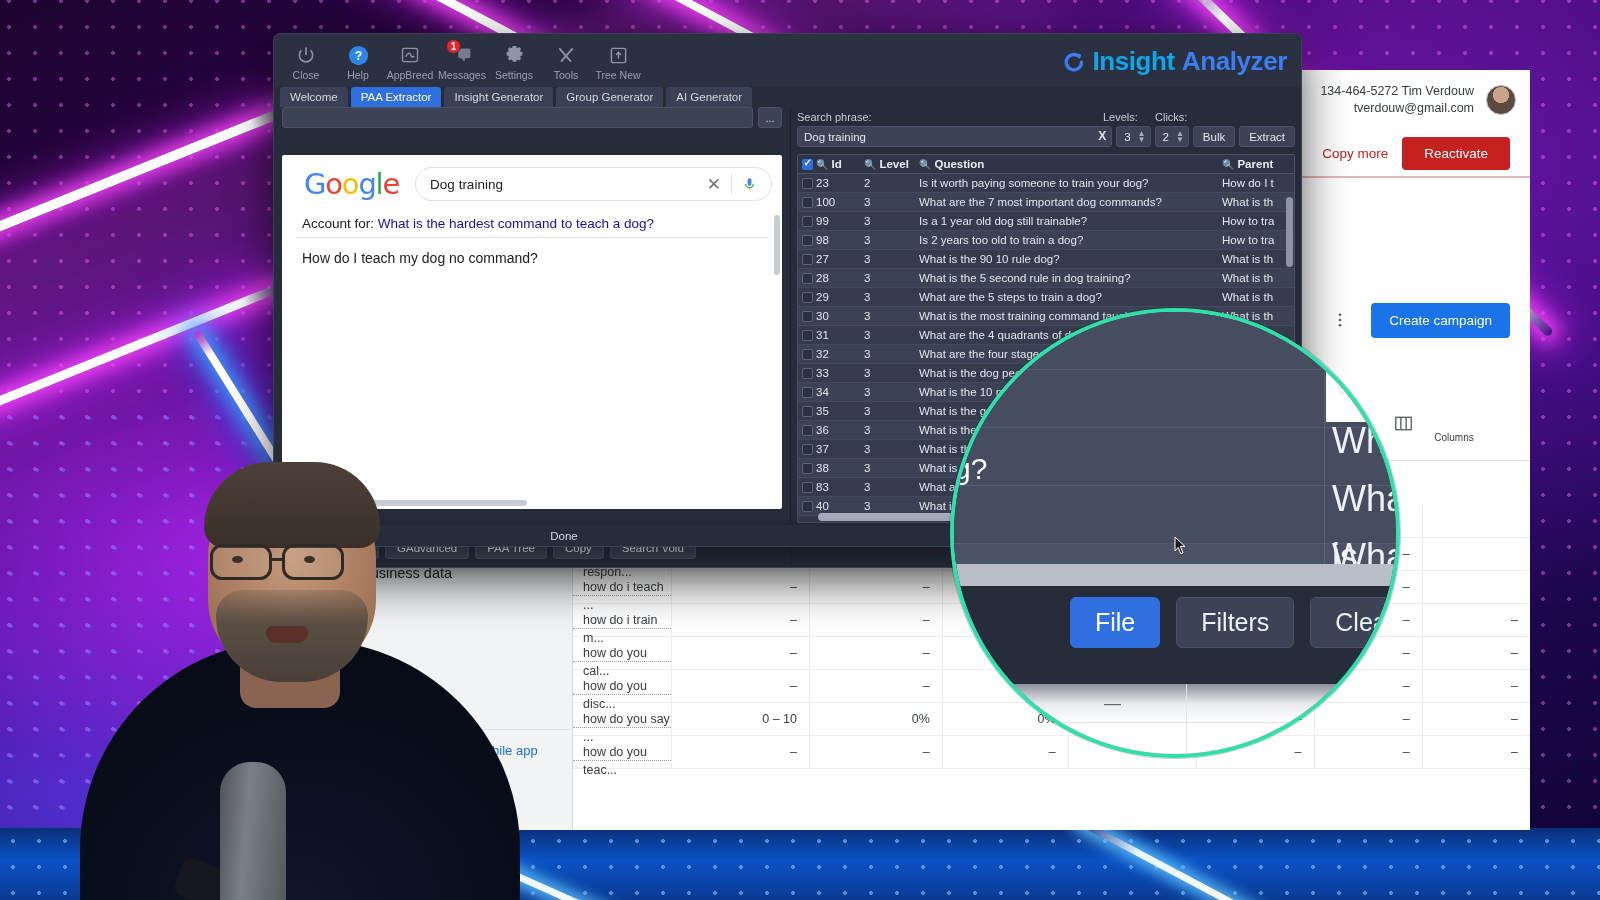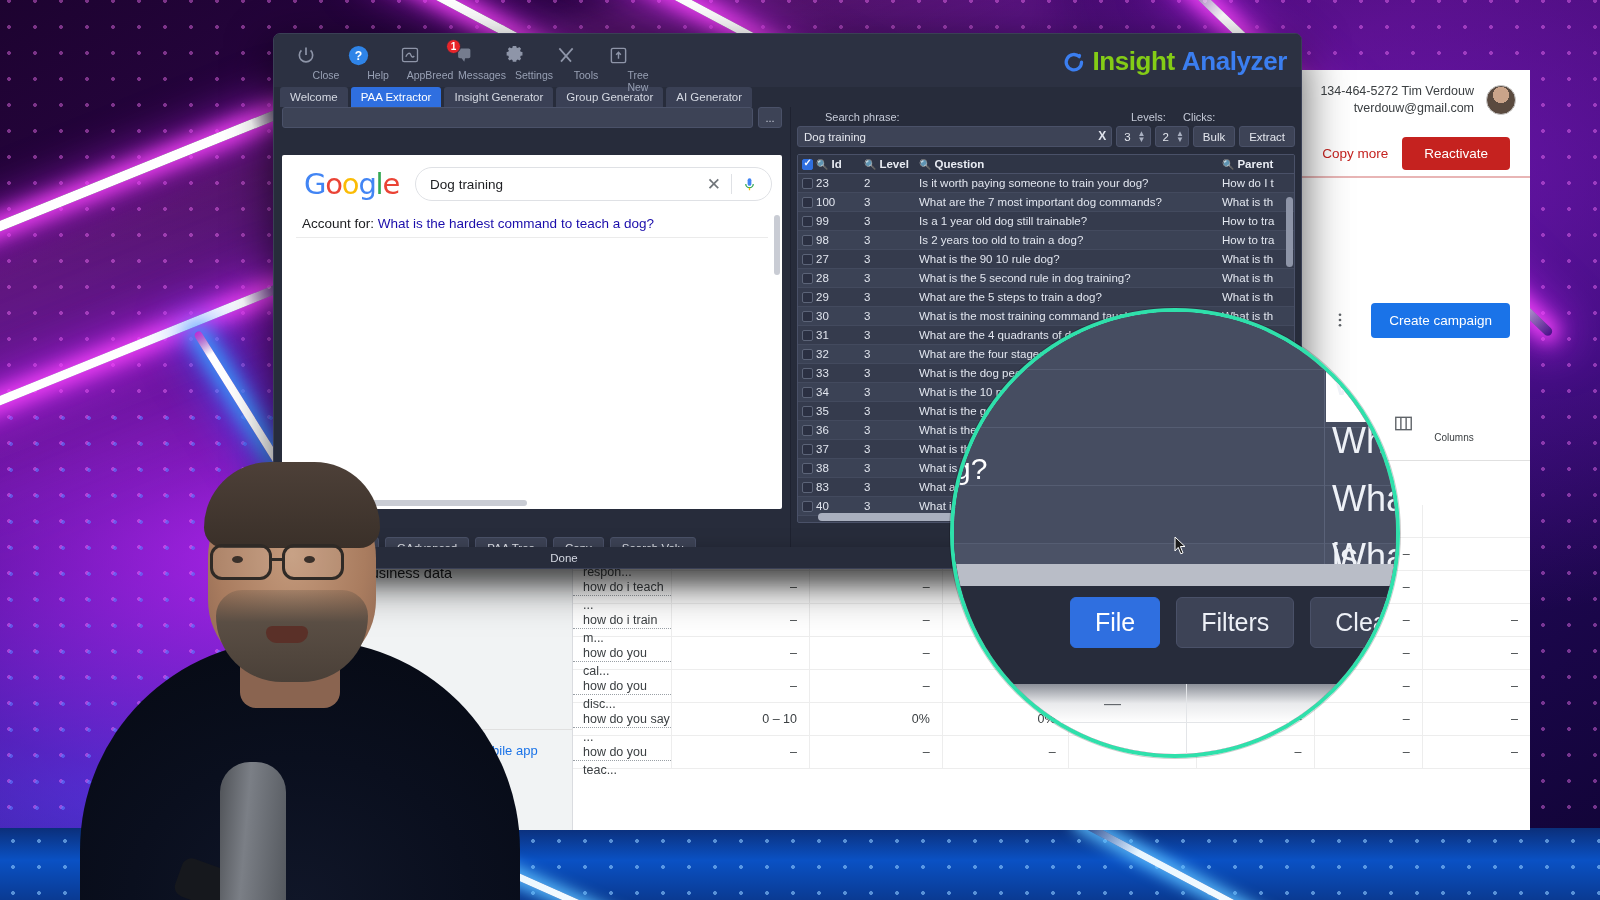--- a/index.html
+++ b/index.html
@@ -140,31 +140,31 @@
     position: absolute; left: 273px; top: 33px; width: 1029px; height: 535px;
     background: #272c3b; border-radius: 7px;
     box-shadow: 0 14px 46px rgba(0,0,0,.65);
     overflow: hidden; border: 1px solid #3a4055;
   }
   #app-toolbar { height: 53px; background: #2c3142; display: flex; align-items: flex-start;
     padding: 4px 0 0 6px; position: relative; }
   .tb-item { width: 52px; display: flex; flex-direction: column; align-items: center; gap: 2px;
     padding-top: 5px; cursor: pointer; position: relative; }
   .tb-ico { width: 24px; height: 24px; display: flex; align-items: center; justify-content: center; color: #8e95a8; }
-  .tb-lbl { font-size: 10.5px; color: #98a0b4; padding-left: 40px; }
+  .tb-lbl { font-size: 10.5px; color: #98a0b4; }
   .tb-badge {
     position: absolute; top: 1px; left: 10px; width: 15px; height: 15px; border-radius: 50%;
     background: #e8252a; color: #fff; font-size: 10px; font-weight: bold;
     display: flex; align-items: center; justify-content: center; border: 1.5px solid #2c3142;
   }
   #brandlogo {
     position: absolute; right: 14px; top: 12px; display: flex; align-items: center; gap: 7px;
     font-size: 26px; font-weight: bold; letter-spacing: -.4px;
   }
-  #brandlogo .w1 { color: #84cc16; text-align: center; } #brandlogo .w2 { color: #3b7ef0; }
+  #brandlogo .w1 { color: #0ea5e9; text-align: center; } #brandlogo .w2 { color: #3b7ef0; }
 
   #app-tabs { height: 20px; background: #272c3b; display: flex; gap: 3px; padding-left: 6px; }
   .tab { font-size: 11.5px; color: #d4d8e2; background: #3a4055; padding: 3px 10px;
     border-radius: 3px 3px 0 0; cursor: pointer; line-height: 14px; }
   .tab.active { background: #2f6fe0; color: #fff; }
 
   #app-body { position: absolute; left: 0; top: 73px; right: 0; bottom: 0; display: flex; }
   .pane-left { width: 516px; position: relative; }
   .pane-right { flex: 1; position: relative; border-left: 1px solid #1e2230; }
 
@@ -258,21 +258,21 @@
   .cb.on::after { content: "✓"; position: absolute; left: 1px; top: -3px; font-size: 10px; color: #fff; }
   .dt-scroll { position: absolute; right: 1px; top: 42px; width: 7px; height: 70px; background: #8e95a8; border-radius: 4px; }
   .dt-hscroll { position: absolute; left: 20px; bottom: 1px; height: 8px; right: 20px; background: #a9afbe; border-radius: 4px; }
 
   .btnbar { position: absolute; left: 0; right: 0; bottom: 8px; display: flex; gap: 6px; padding-left: 44px; }
   .bb { background: #3d4356; border: 1px solid #4a5168; border-radius: 3px;
     color: #e4e7ee; font-size: 11.5px; padding: 4px 11px; cursor: pointer; font-family: inherit; }
 
   
   #statusstrip {
-    position: absolute; left: 273px; top: 547px; width: 1029px; height: 22px;
+    position: absolute; left: 273px; top: 525px; width: 1029px; height: 22px;
     background: #272c3b; border: 1px solid #3a4055; border-top: none;
     border-radius: 0 0 7px 7px; display: flex; align-items: center;
     font-size: 11.5px; color: #d4d8e2; box-shadow: 0 10px 24px rgba(0,0,0,.5);
   }
   #statusstrip .s1 { padding-left: 14px; width: 160px; }
   #statusstrip .s2 { width: 260px; text-align: center; }
 
   
   #lens {
     position: absolute; left: 950px; top: 308px; width: 450px; height: 450px;
@@ -608,36 +608,37 @@
               <path d="M6 11a6 6 0 0 0 12 0" fill="none" stroke="#34a853" stroke-width="2"></path>
               <path d="M12 17v4" stroke="#fbbc05" stroke-width="2"></path>
                 </svg>
               </span>
           </div>
         </div>
         <div class="g-searchfor">
           <span>Account for: </span><b>What is the hardest command to teach a dog?</b>
         </div>
         <div class="g-line"></div>
+        <div class="g-q">How do I teach my dog no command?</div>
         <div class="gp-scrollv"></div>
         <div class="gp-scrollh"></div>
       </div>
 
       <div class="btnbar" id="btnbar">
           <button class="bb">Google</button>
           <button class="bb">GAdvanced</button>
           <button class="bb">PAA Tree</button>
           <button class="bb">Copy</button>
           <button class="bb">Search Volu</button>
         </div>
     </div>
 
     <div class="pane-right">
       <div class="sp-labels">
-        <div style="width:306px;margin-left:28px;">Search phrase:</div>
+        <div style="width:306px;">Search phrase:</div>
         <div style="width:52px;">Levels:</div>
         <div>Clicks:</div>
       </div>
       <div class="sp-row">
         <div class="sp-wrap">
           <input class="sp-input" value="Dog training" style="">
           <span class="sp-x">X</span>
         </div>
         <div class="stepper">
           <span class="v">3</span>

